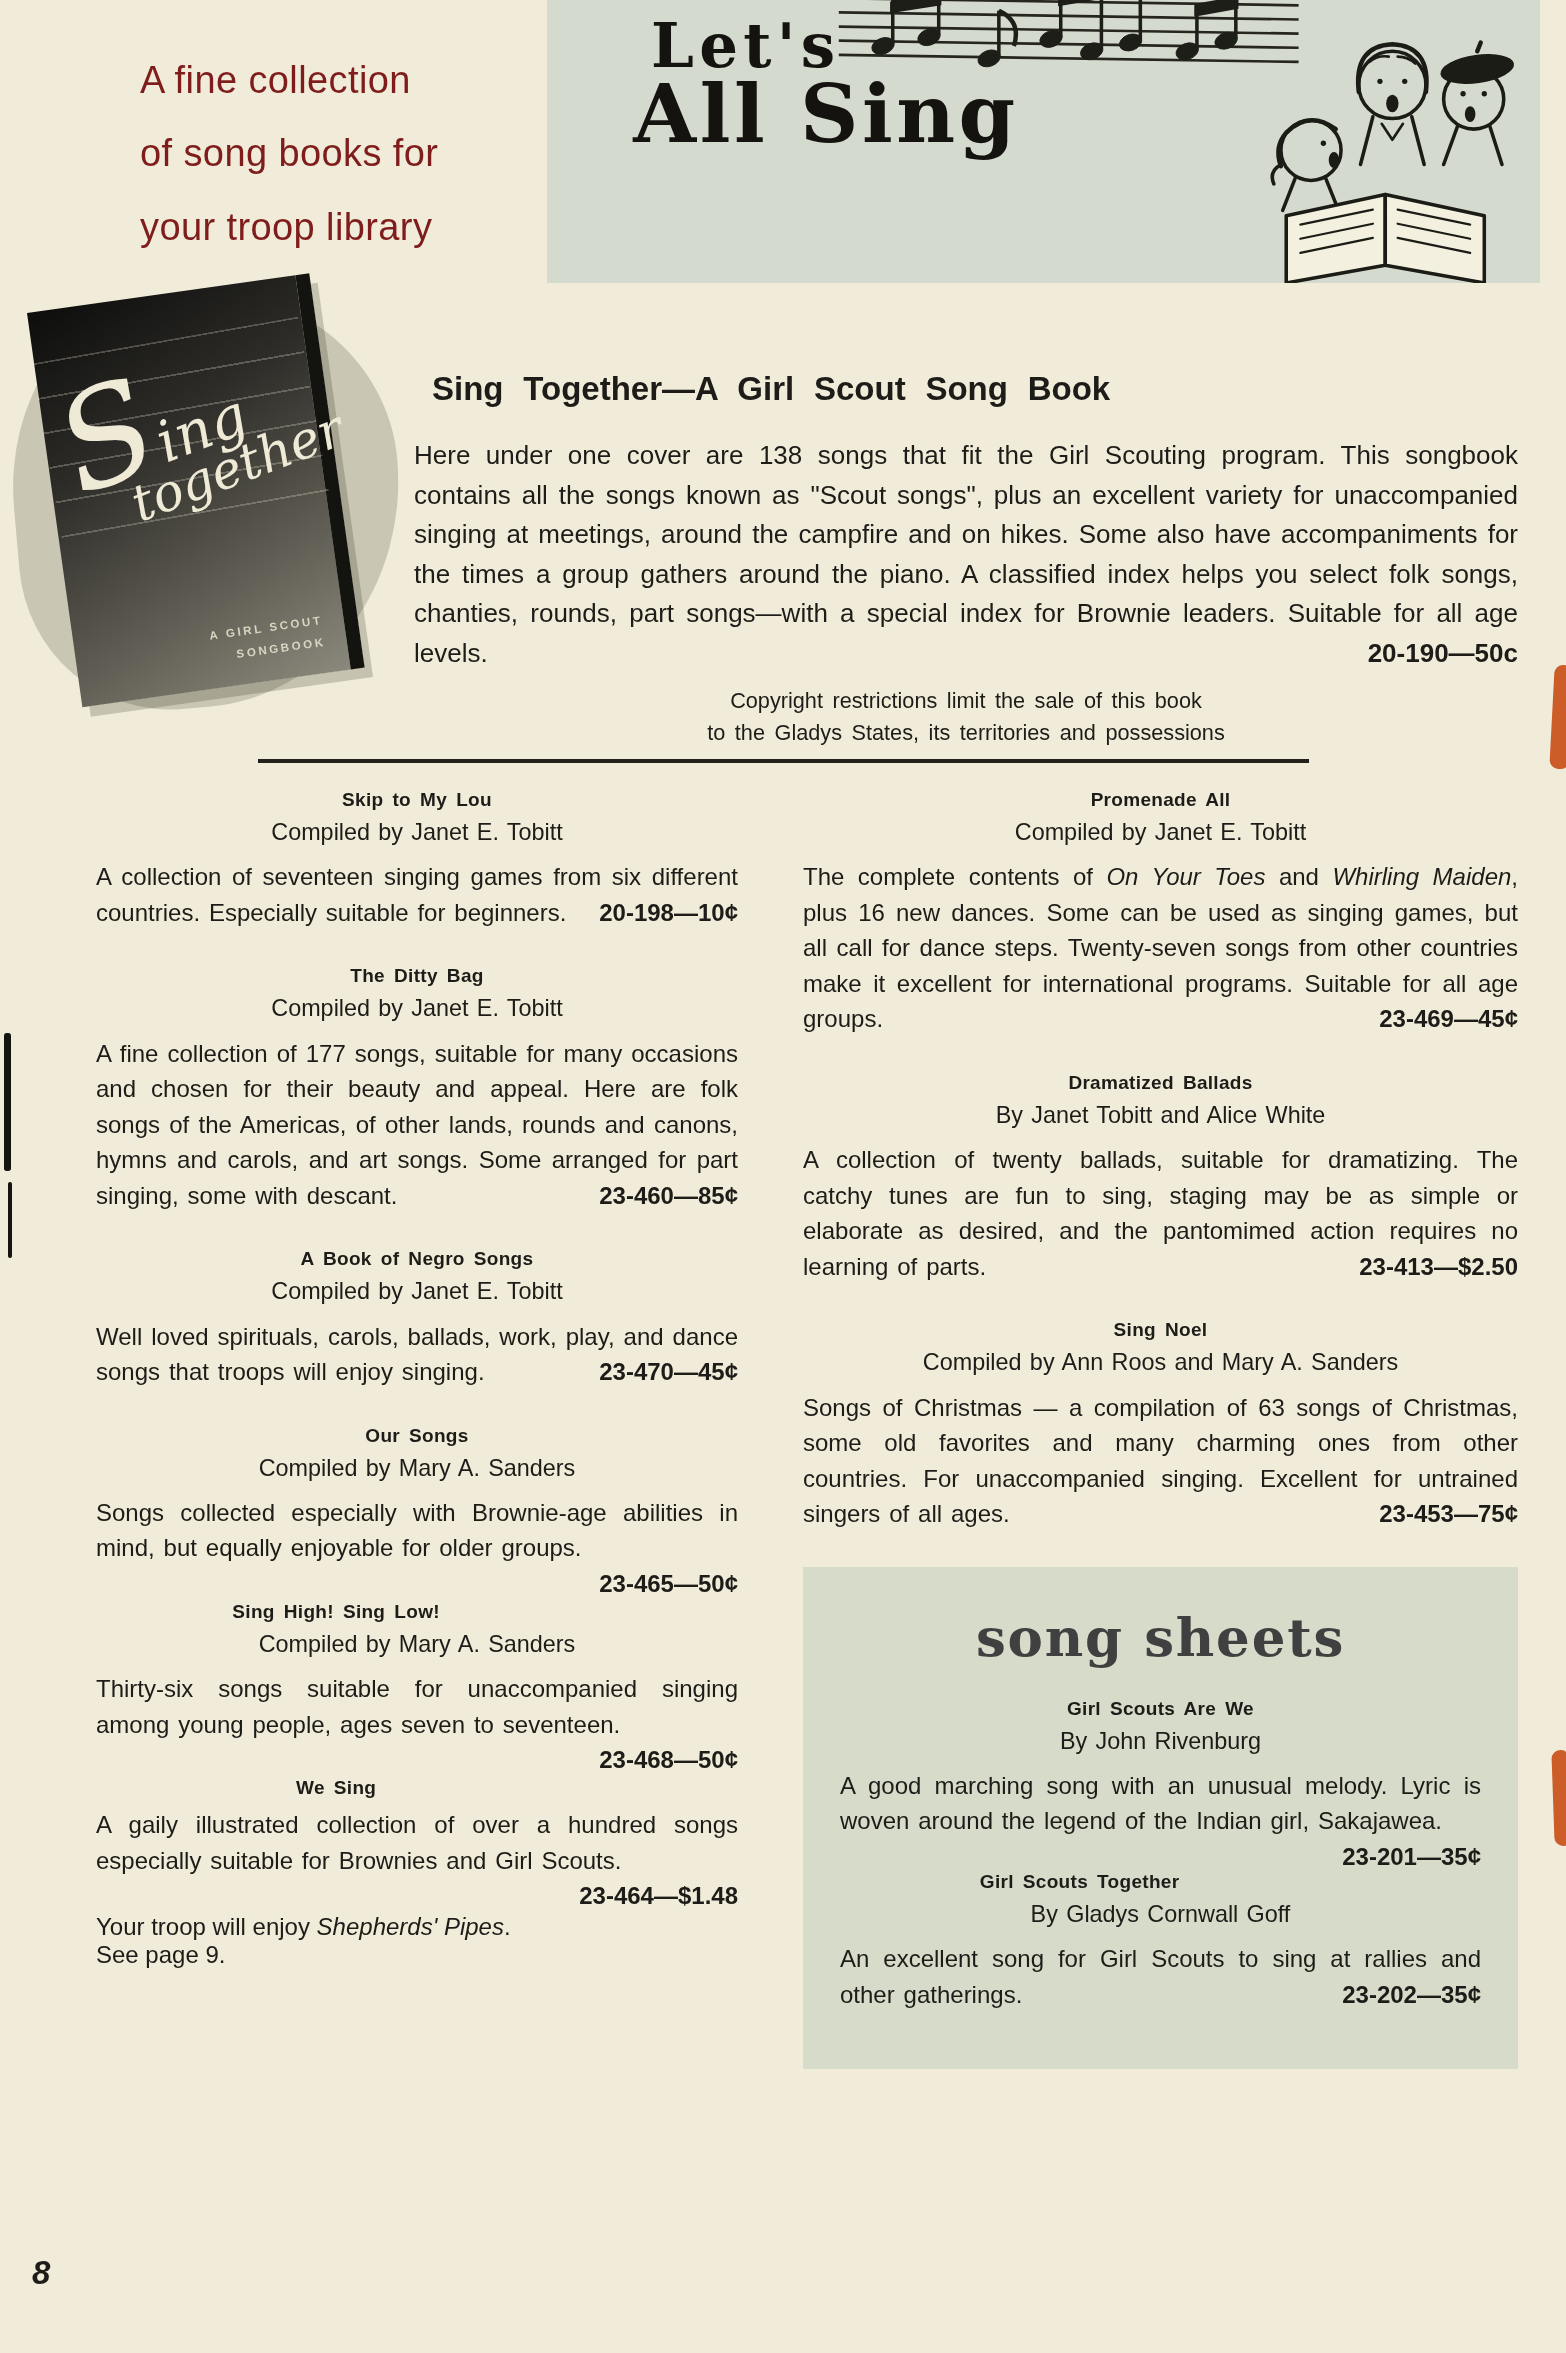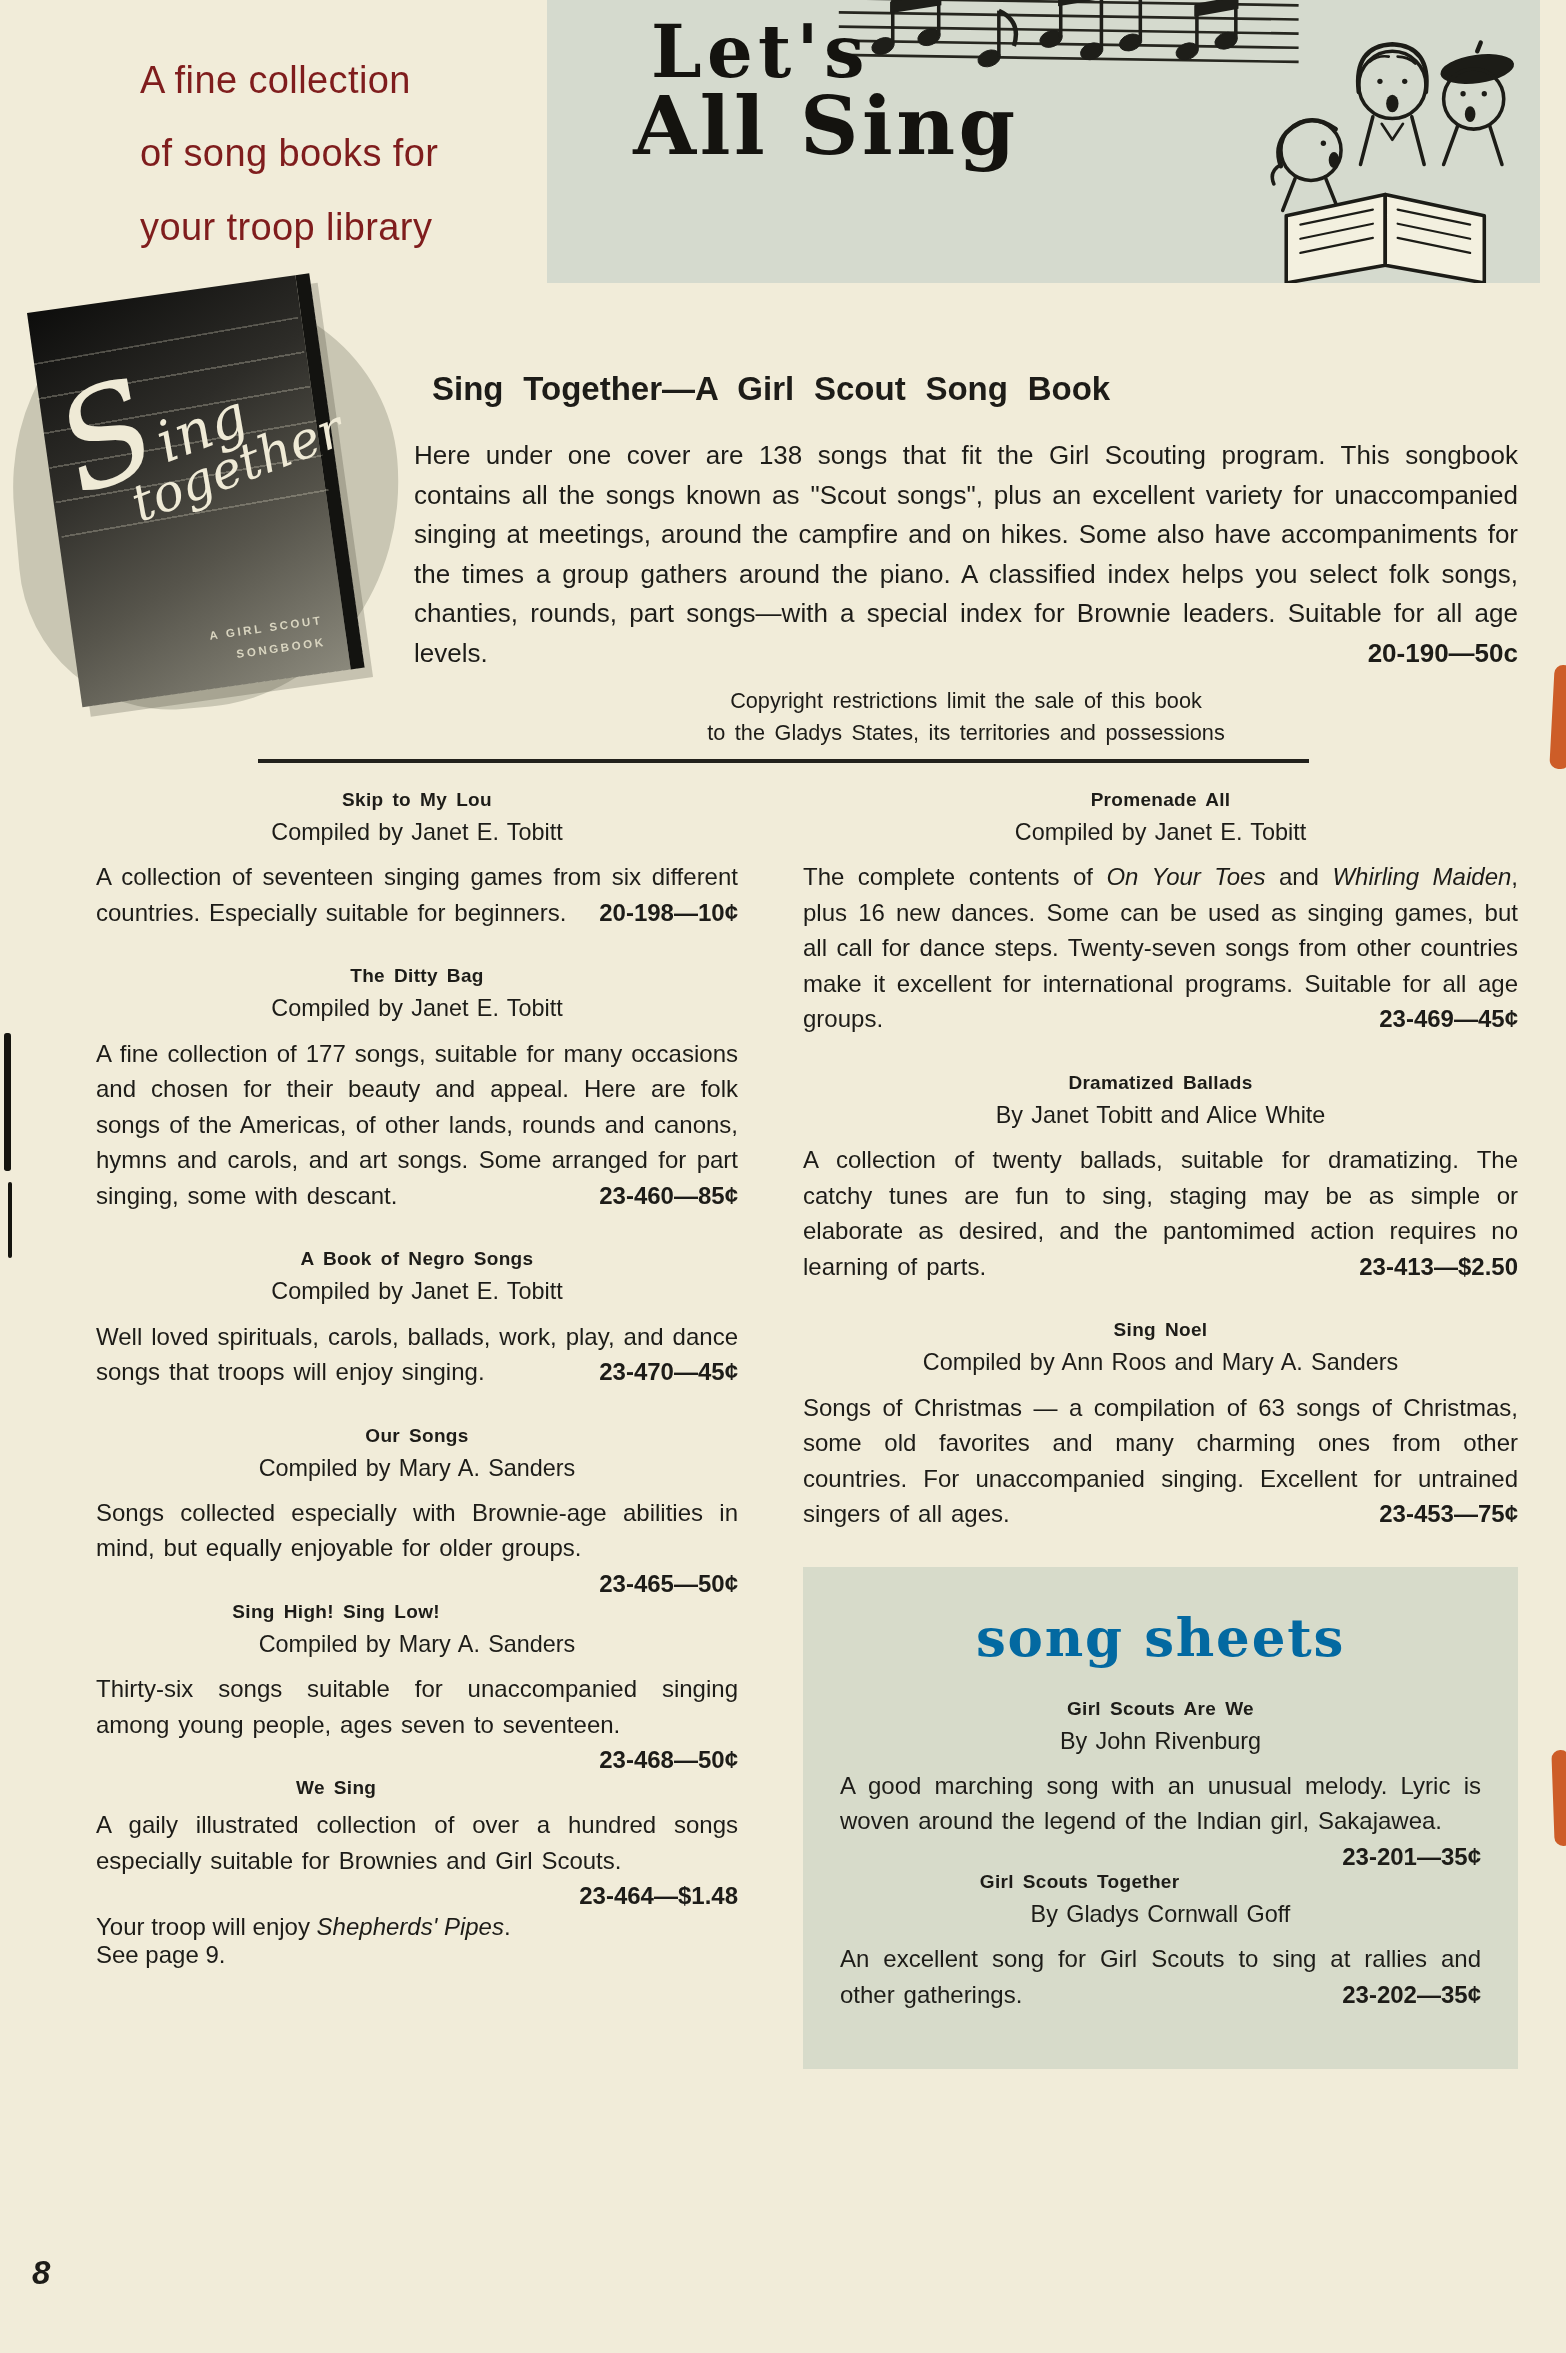--- a/index.html
+++ b/index.html
@@ -6,21 +6,21 @@
   body{
     width:1567px;height:2354px;position:relative;overflow:hidden;
     background:#f1ecd9;color:#1d1c18;
     font-family:"Liberation Sans",sans-serif;
   }
   
   .tagline{position:absolute;left:140px;top:44px;font-size:38px;line-height:1.93;color:#7f1d1d;letter-spacing:0.4px}
   .banner{position:absolute;left:547px;top:0;width:993px;height:283px;background:#d5dace}
   .banner svg{position:absolute;left:0;top:0;width:100%;height:100%}
   .banner-title{position:absolute;left:104px;top:14px;font-family:"DejaVu Serif",serif;font-weight:bold;color:#14130f}
-  .bt1{font-size:72px;letter-spacing:5.3px;line-height:1.05}
+  .bt1{font-size:61px;letter-spacing:5.3px;line-height:1.05}
   .bt2{font-size:81px;letter-spacing:3.5px;margin-top:-7px;margin-left:-17.7px;line-height:1.05}
   
   .cover-wrap{position:absolute;left:0;top:283px;width:425px;height:504px}
   .cover-blob{position:absolute;left:14px;top:8.8px;width:386px;height:414px;background:#c9c6b3;border-radius:46% 54% 58% 42%/52% 48% 60% 40%;transform:rotate(-5deg)}
   .cover-book{position:absolute;left:26.5px;top:30px;width:271px;height:398px;transform:rotate(-8deg);transform-origin:top left;
     background:linear-gradient(155deg,#0d0d0c 0%,#2d2c28 35%,#56544b 65%,#8b897c 100%);
     border-right:14px solid #131310;box-shadow:7px 10.6px 0 rgba(45,45,32,.22)}
   .cover-staff{position:absolute;left:0;top:46px;width:100%;height:177px;transform:rotate(-2deg);
     background:repeating-linear-gradient(to bottom,rgba(238,233,212,.26) 0 1.8px,transparent 1.8px 35px)}
   .cover-script{position:absolute;left:17.7px;top:50px;font-family:"DejaVu Serif",serif;font-style:italic;color:#efead6;transform:rotate(-13deg);line-height:.95}
@@ -40,21 +40,21 @@
   .col-right{width:715px;flex:none}
   .item{margin-bottom:35px}
   .item-title{margin:0 0 8px;text-align:center;font-size:19px;font-weight:bold;word-spacing:3.5px;letter-spacing:0.3px}
   .byline{margin:0 0 13.3px;text-align:center;font-size:23.4px;word-spacing:1.8px}
   .desc{margin:0;font-size:24px;line-height:1.48;text-align:justify;word-spacing:2.2px}
   .desc i{font-style:italic}
   .price{float:right;font-weight:bold;margin-left:23px;white-space:nowrap}
   .footnote{margin:34px 0 0;font-size:24px}
   
   .song-sheets{background:#d7dbca;margin-top:14px;padding:39px 37px 25px}
-  .ss-title{margin:0 0 30px;text-align:center;font-family:"DejaVu Serif",serif;font-weight:bold;font-size:53px;letter-spacing:1.8px;color:#0369a1}
+  .ss-title{margin:0 0 30px;text-align:center;font-family:"DejaVu Serif",serif;font-weight:bold;font-size:53px;letter-spacing:1.8px;color:#404040}
   .song-sheets .item{margin-bottom:32px}
   
   .page-number{position:absolute;left:32px;top:2254px;font-size:33px;font-weight:bold;font-style:italic}
   .artifact{position:absolute}
   .artifact-orange-1{right:-4.4px;top:665px;width:19.5px;height:104px;background:#cd5d28;border-radius:8.8px;transform:rotate(3deg)}
   .artifact-orange-2{right:-3.5px;top:1750px;width:17.7px;height:96px;background:#cd5d28;border-radius:8.8px;transform:rotate(-2deg)}
   .artifact-black-1{left:3.5px;top:1033px;width:7px;height:138px;background:#15140f;border-radius:2.7px}
   .artifact-black-2{left:8px;top:1182px;width:4.4px;height:76px;background:#15140f;border-radius:2.7px}
 </style>
 </head>

